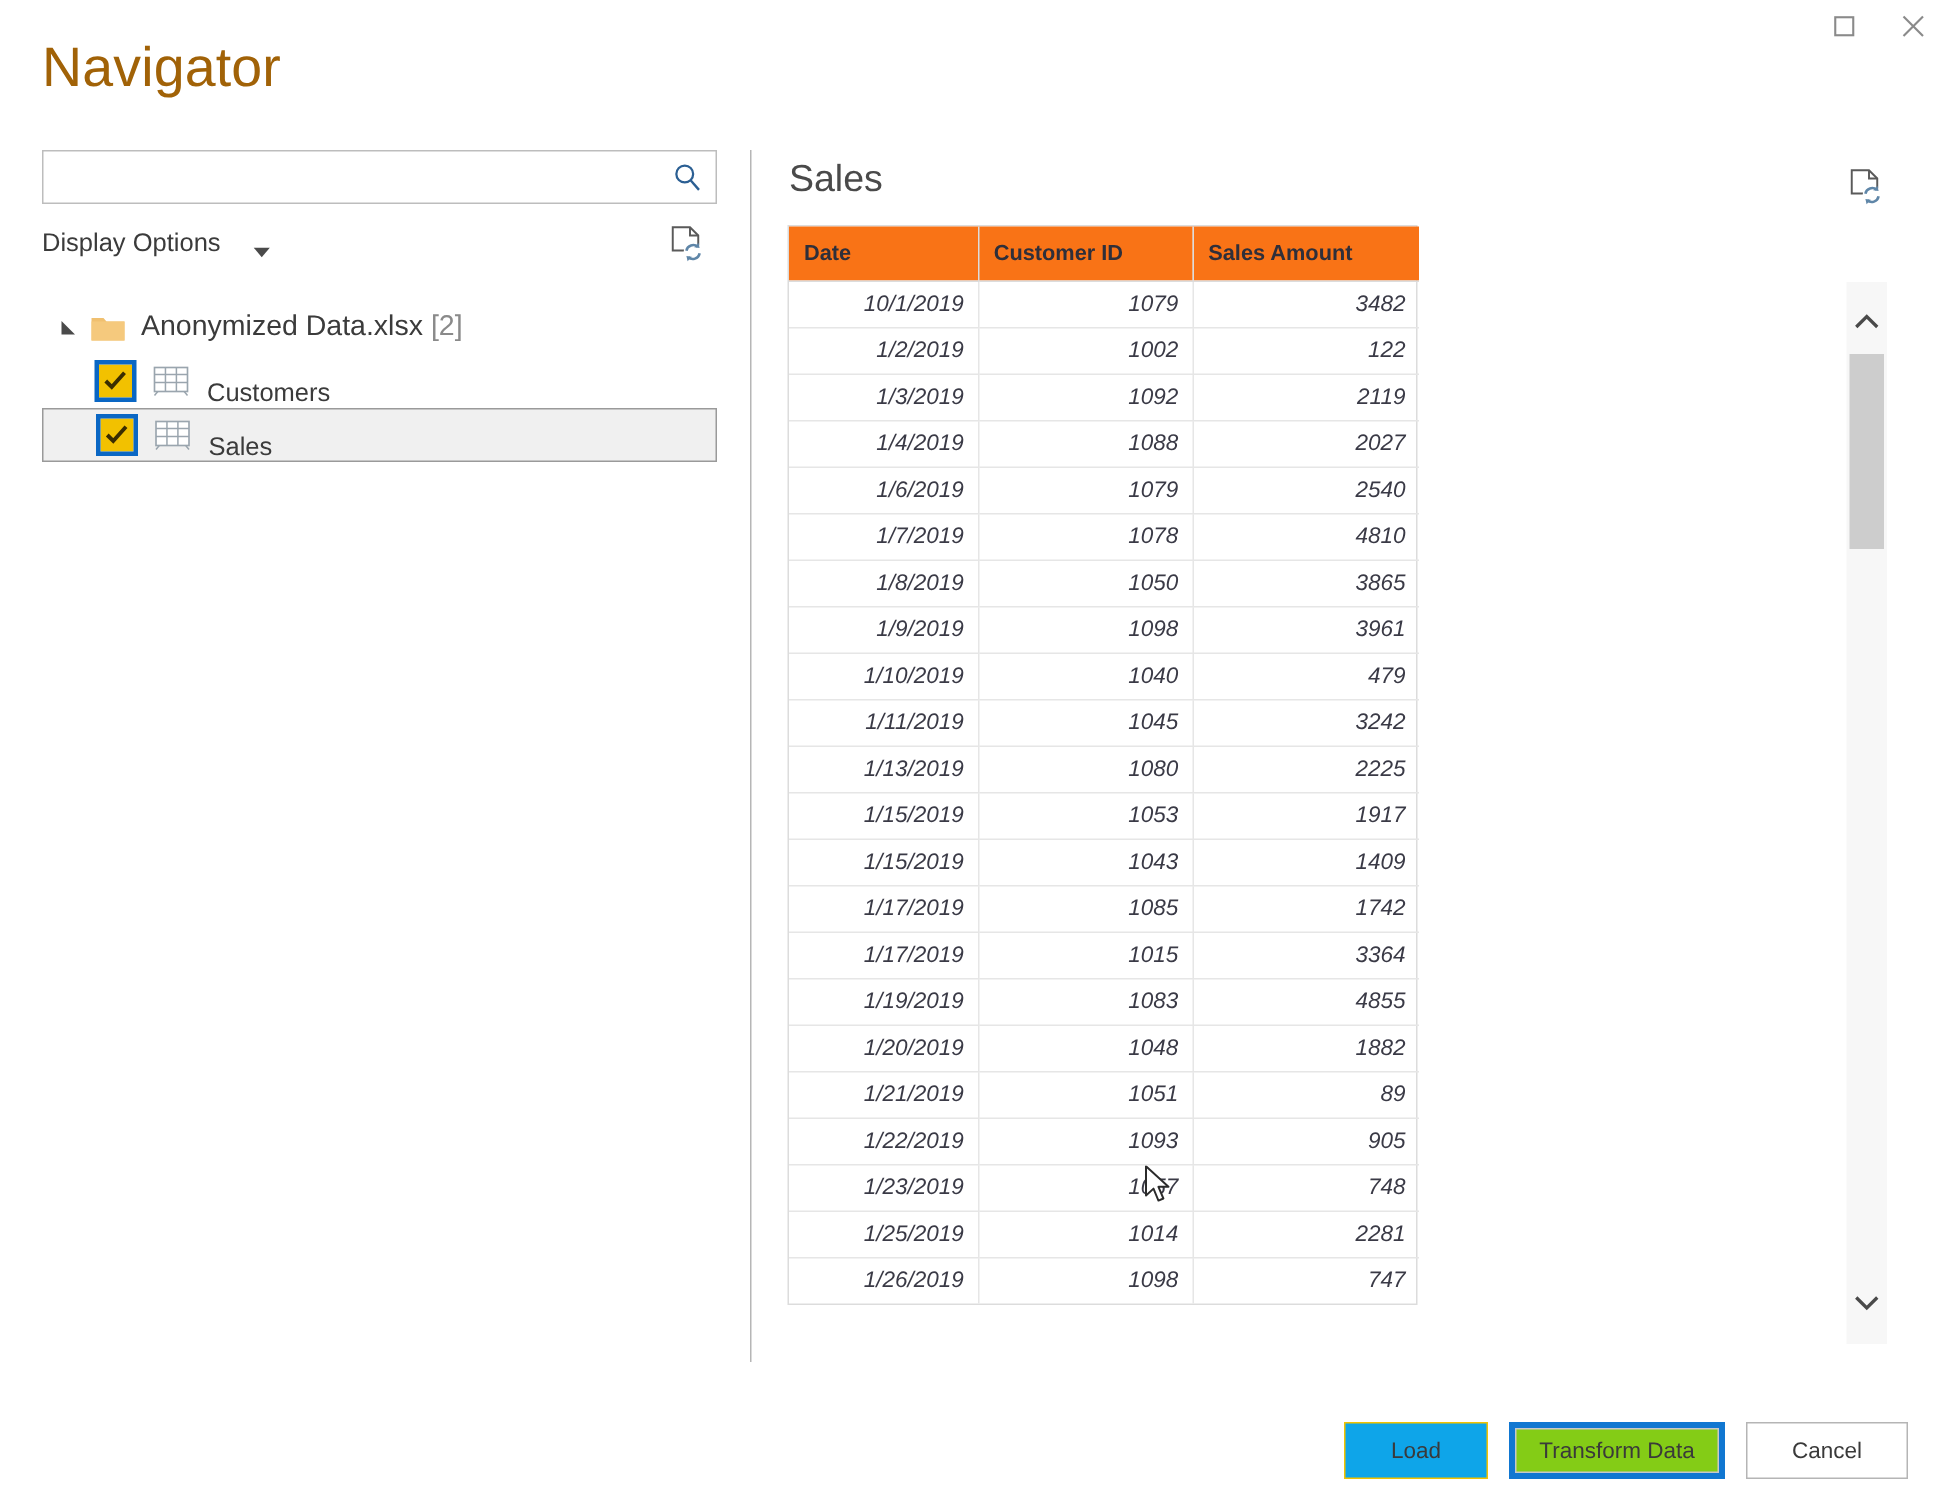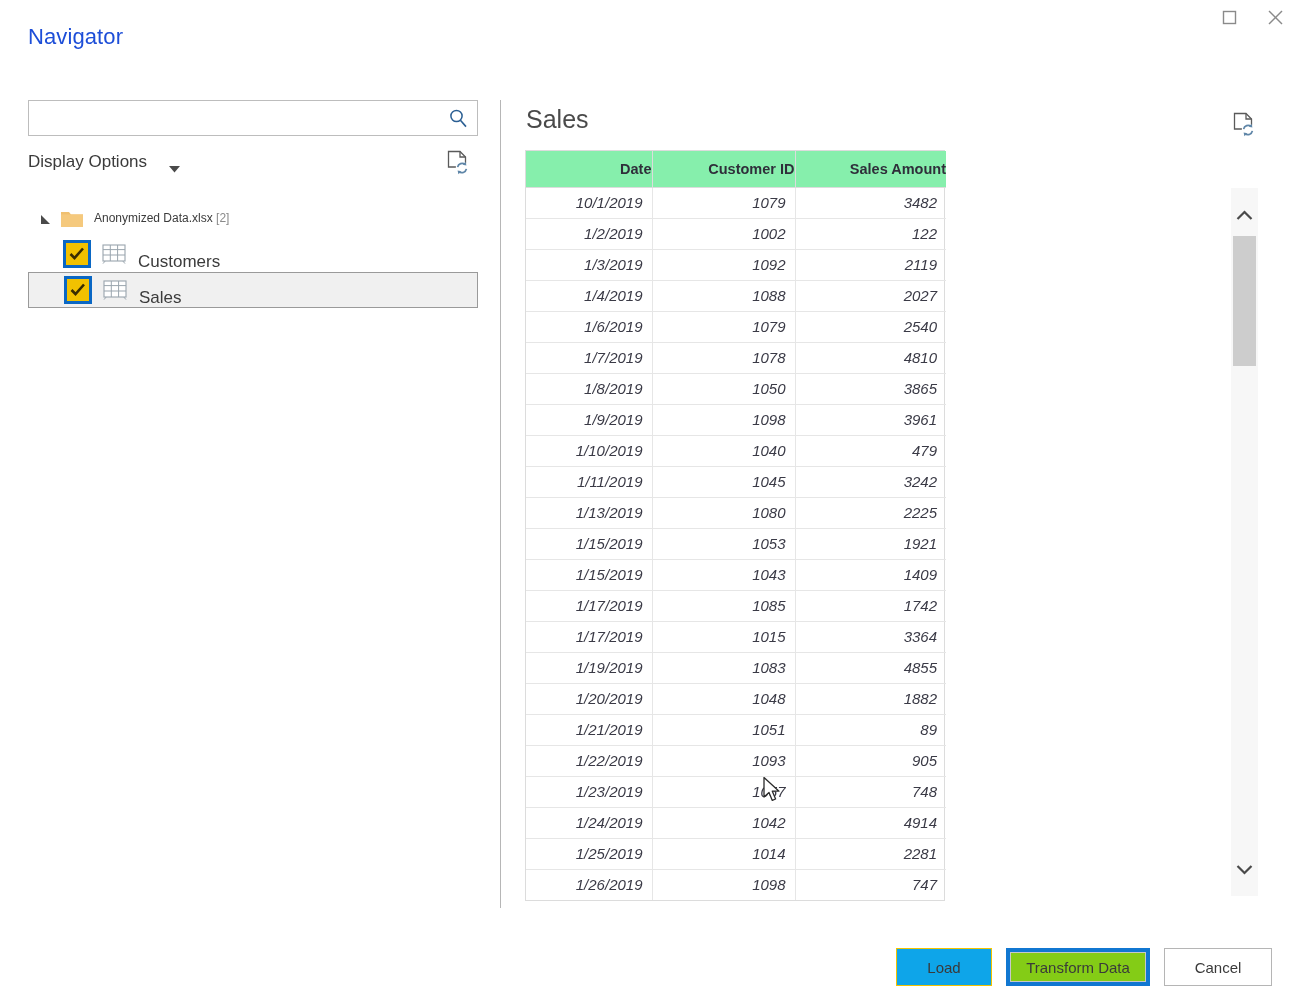--- a/index.html
+++ b/index.html
@@ -36,23 +36,23 @@
   }
   #btn-maximize { right: 48px; }
   #btn-close    { right: 2px; }
   .win-btn svg { display: block; }
 
   
   #dialog-title {
     position: absolute;
     left: 28px;
     top: 24px;
-    font-size: 22px;
+    font-size: 37px;
     font-weight: 400;
-    color: #1d4ed8;
+    color: #a16207;
     letter-spacing: 0.1px;
   }
 
   
   #left-panel {
     position: absolute;
     left: 28px;
     top: 100px;
     width: 452px;
     height: 810px;
@@ -140,21 +140,21 @@
     margin-right: 8px;
     flex: 0 0 auto;
   }
   #folder-icon {
     width: 24px;
     height: 19px;
     margin-right: 10px;
     flex: 0 0 auto;
   }
   #folder-label {
-    font-size: 12px;
+    font-size: 19px;
     color: #3b3b3b;
     white-space: nowrap;
   }
   #folder-label .count { color: #8a8a8a; }
 
   .child-row { padding-left: 38px; }
 
   .checkbox {
     position: relative;
     width: 22px;
@@ -216,27 +216,27 @@
     width: 420px;
     border: 1px solid #dcdcdc;
     background: #ffffff;
   }
   table#data-table {
     border-collapse: collapse;
     width: 420px;
     table-layout: fixed;
   }
   #data-table th {
-    background: #86efac;
+    background: #f97316;
     border-right: 1px solid #dcdcdc;
     border-bottom: 1px solid #dcdcdc;
     font-size: 14.5px;
     font-weight: bold;
     color: #2f2f3a;
-    text-align: right;
+    text-align: left;
     padding: 9px 0 9px 10px;
     height: 36px;
   }
   #data-table th:last-child { border-right: 0; }
   #data-table td {
     border-right: 1px solid #e6e6e6;
     border-bottom: 1px solid #e6e6e6;
     font-size: 15px;
     font-style: italic;
     color: #3a3a46;
@@ -535,21 +535,21 @@
           <td class="col-amt">3242</td>
         </tr>
         <tr>
           <td class="col-date">1/13/2019</td>
           <td class="col-cust">1080</td>
           <td class="col-amt">2225</td>
         </tr>
         <tr>
           <td class="col-date">1/15/2019</td>
           <td class="col-cust">1053</td>
-          <td class="col-amt">1921</td>
+          <td class="col-amt">1917</td>
         </tr>
         <tr>
           <td class="col-date">1/15/2019</td>
           <td class="col-cust">1043</td>
           <td class="col-amt">1409</td>
         </tr>
         <tr>
           <td class="col-date">1/17/2019</td>
           <td class="col-cust">1085</td>
           <td class="col-amt">1742</td>
@@ -576,25 +576,20 @@
         </tr>
         <tr>
           <td class="col-date">1/22/2019</td>
           <td class="col-cust">1093</td>
           <td class="col-amt">905</td>
         </tr>
         <tr>
           <td class="col-date">1/23/2019</td>
           <td class="col-cust">1057</td>
           <td class="col-amt">748</td>
-        </tr>
-        <tr>
-          <td class="col-date">1/24/2019</td>
-          <td class="col-cust">1042</td>
-          <td class="col-amt">4914</td>
         </tr>
         <tr>
           <td class="col-date">1/25/2019</td>
           <td class="col-cust">1014</td>
           <td class="col-amt">2281</td>
         </tr>
         <tr>
           <td class="col-date">1/26/2019</td>
           <td class="col-cust">1098</td>
           <td class="col-amt">747</td>

